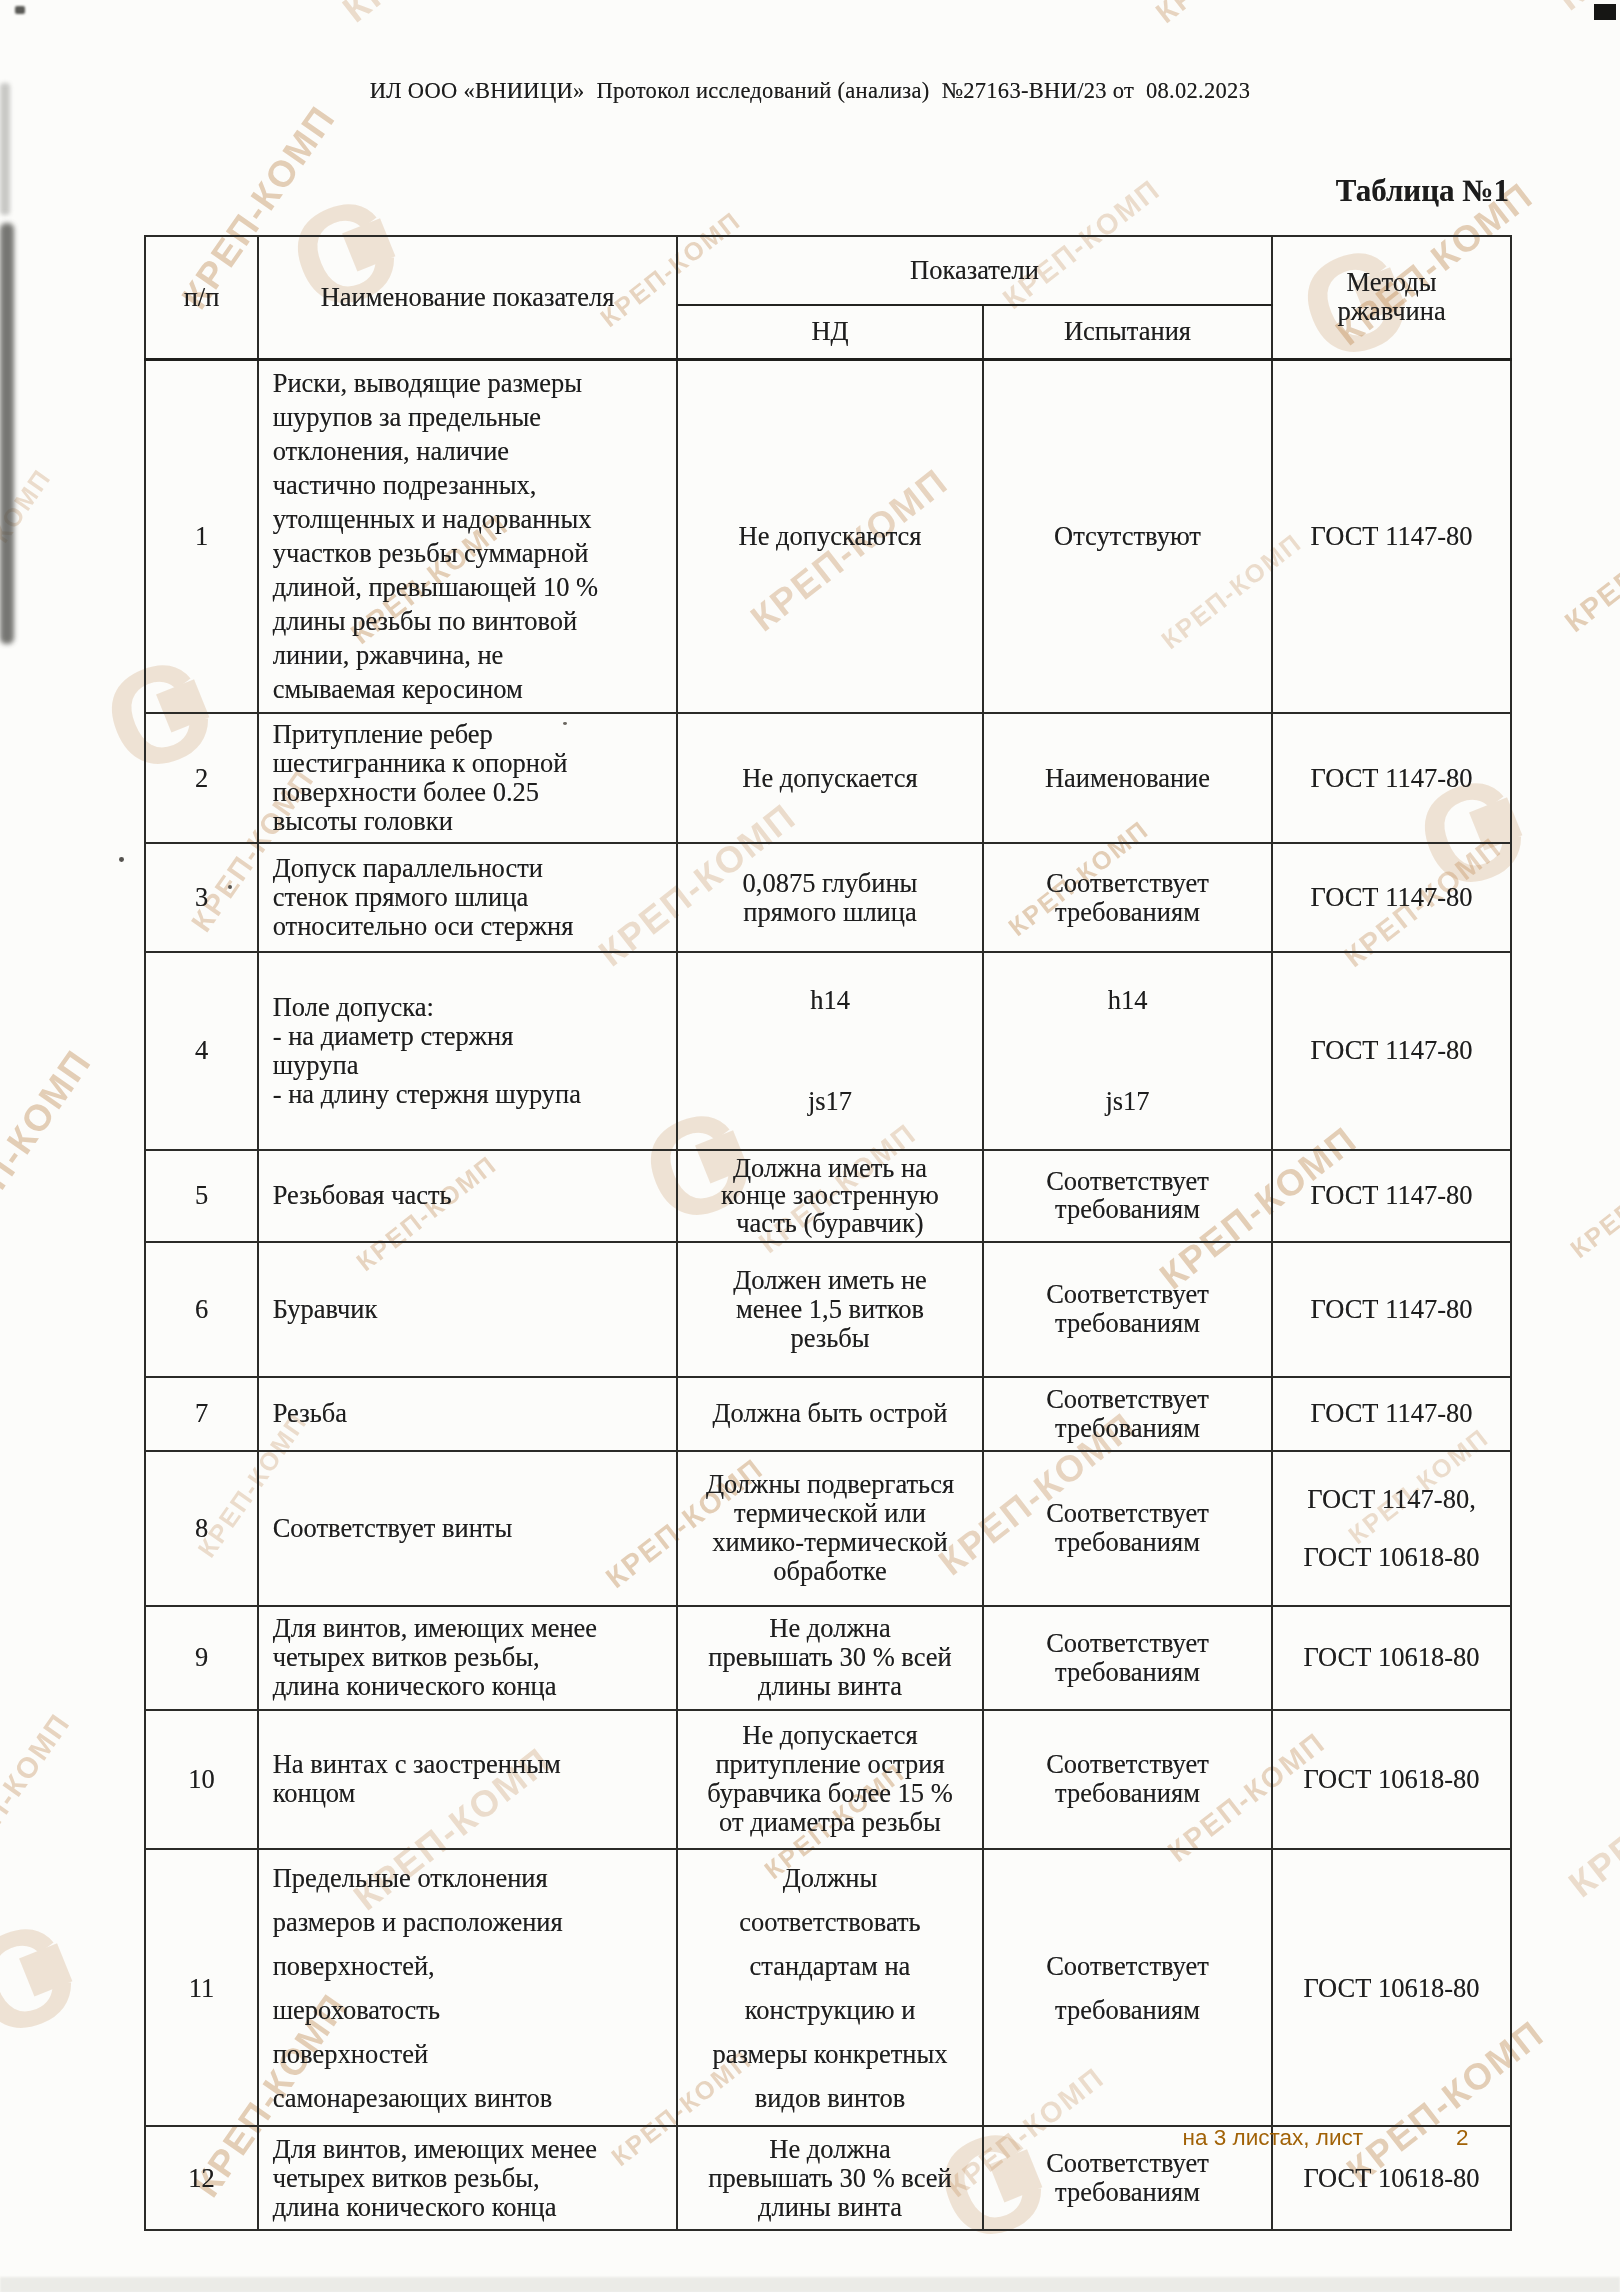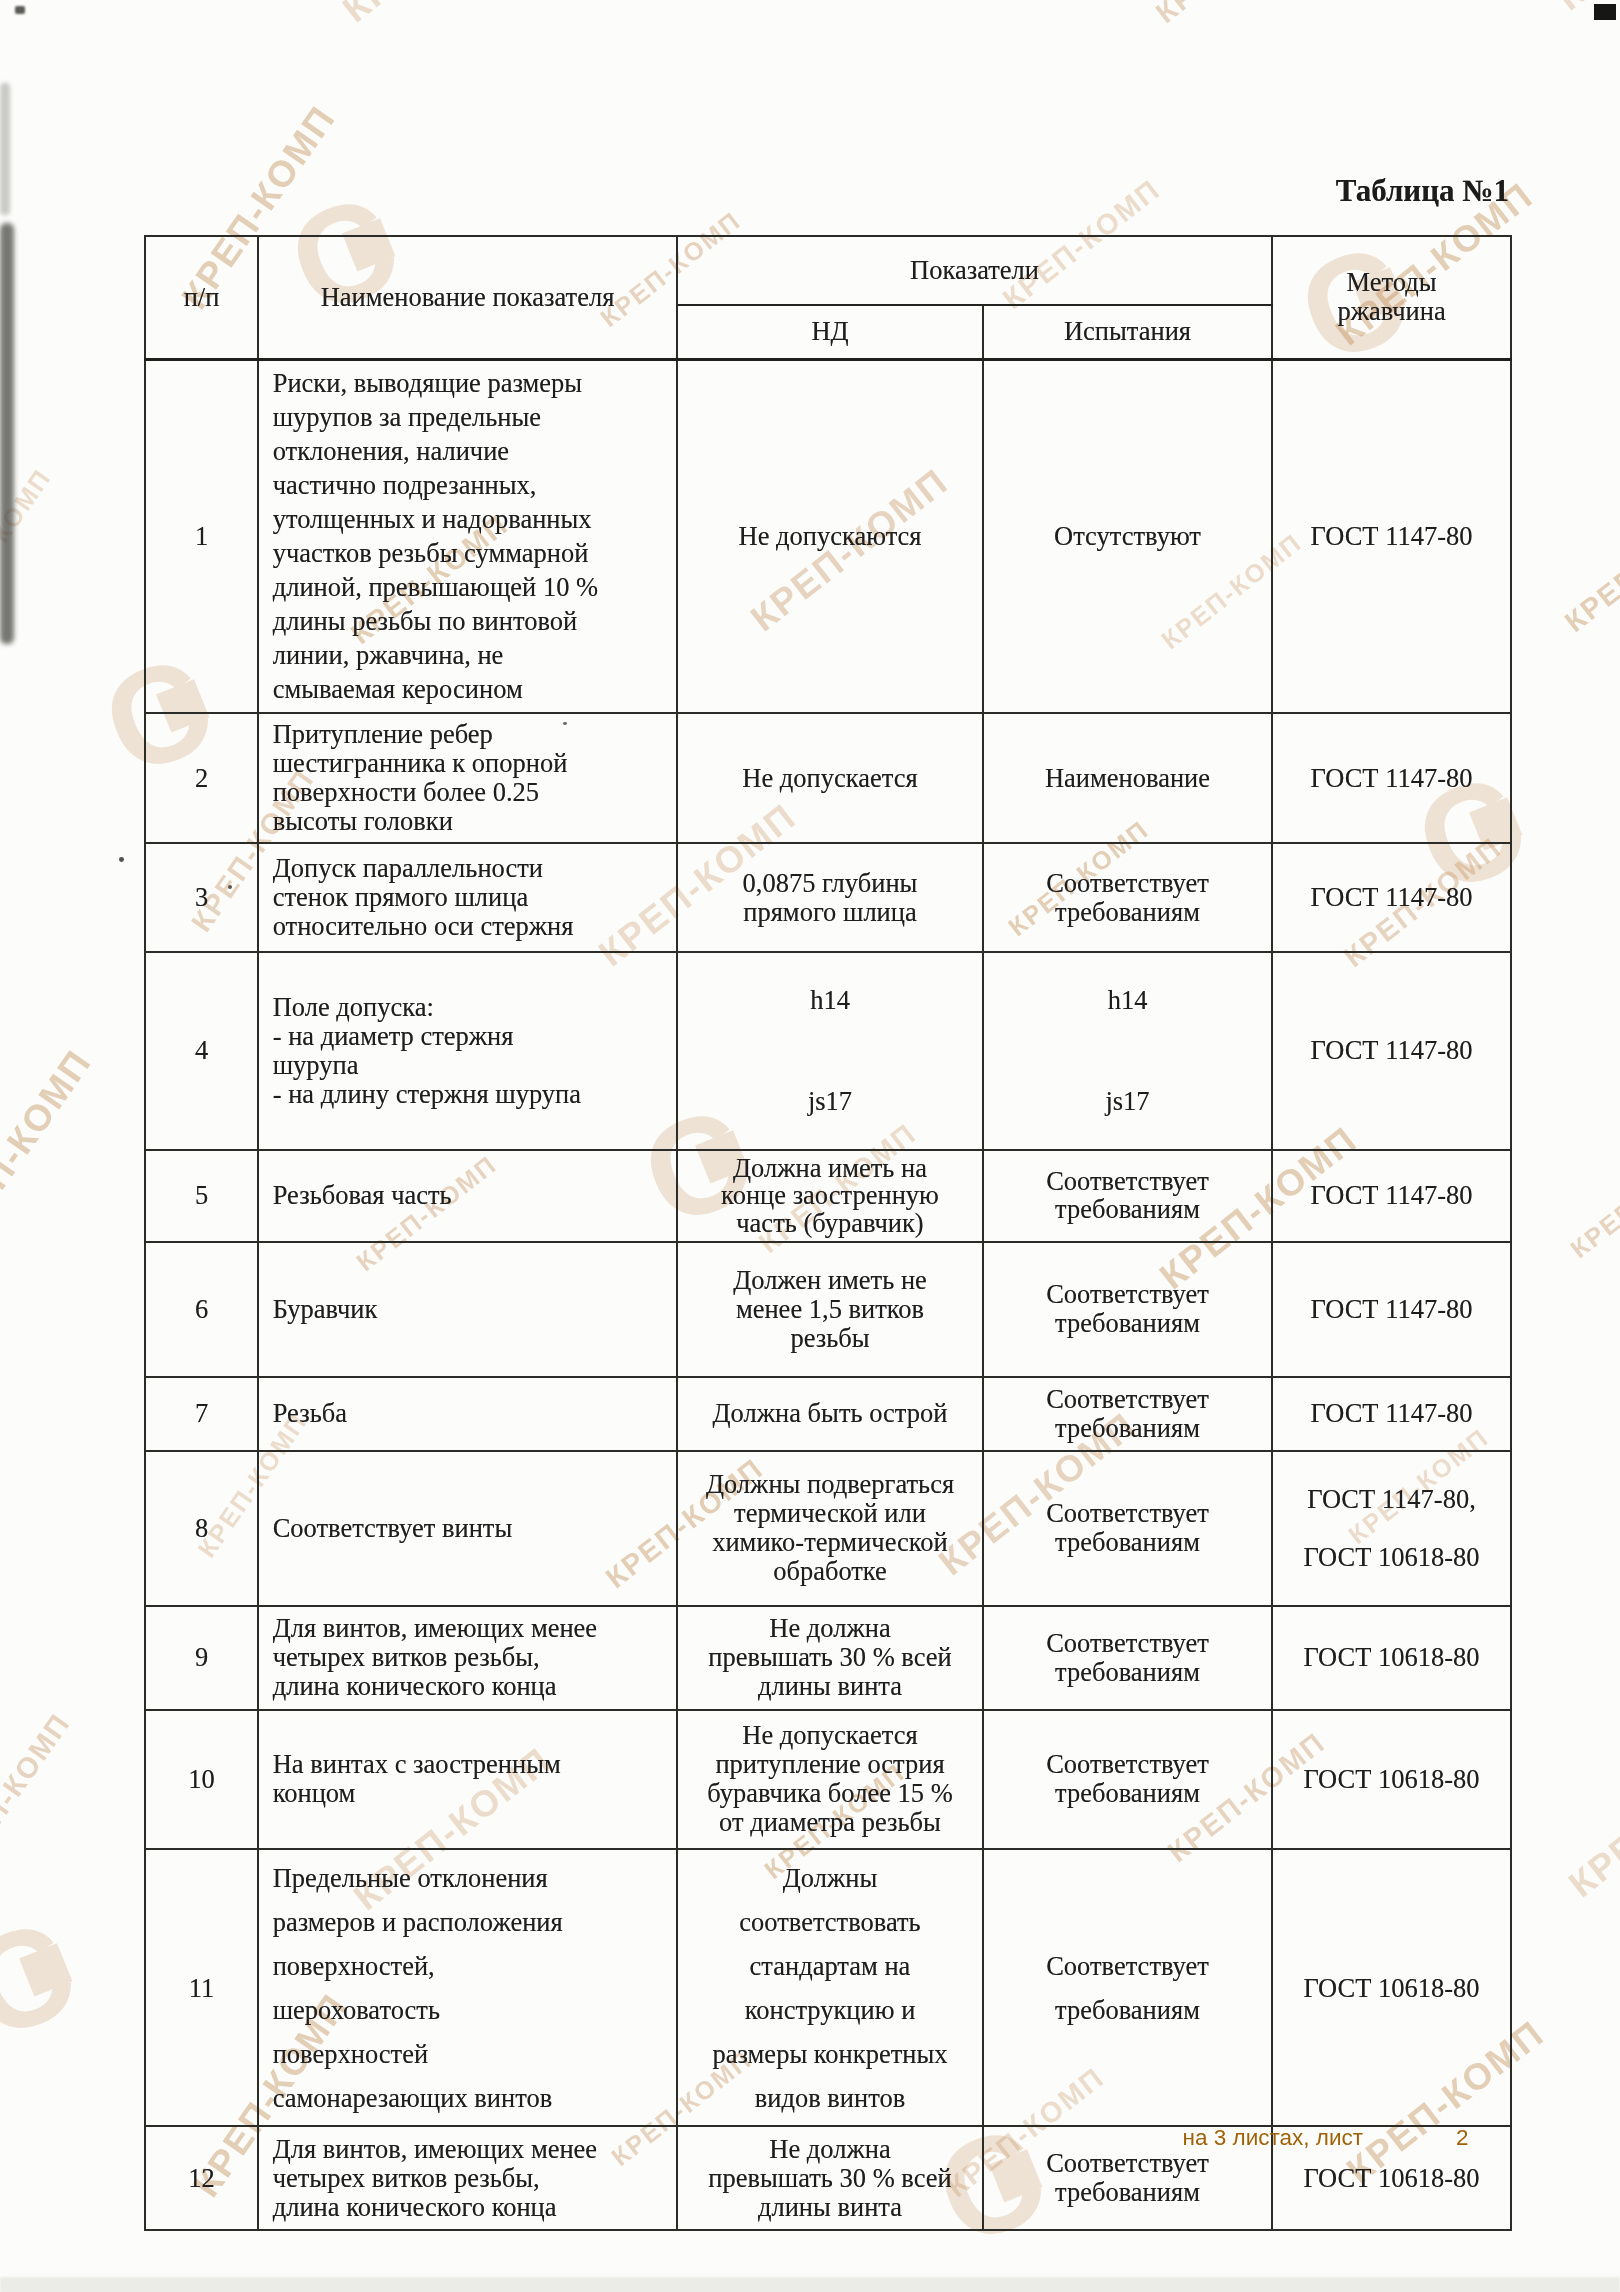--- a/index.html
+++ b/index.html
@@ -202,20 +202,21 @@
 
   <div class="artifact streak-a"></div>
   <div class="artifact streak-b"></div>
   <div class="artifact corner-dot"></div>
   <div class="artifact tr-square"></div>
   <div class="artifact speck-1"></div>
   <div class="artifact speck-2"></div>
   <div class="artifact speck-3"></div>
   <div class="artifact bottom-band"></div>
 
+  <div class="doc-header">ИЛ ООО «ВНИИЦИ»  Протокол исследований (анализа)  №27163-ВНИ/23 от  08.02.2023</div>
 
   <div class="table-label">Таблица №1</div>
 
   <table class="main-table">
     <colgroup>
       <col class="w1">
         <col class="w2">
         <col class="w3">
         <col class="w4">
         <col class="w5">

